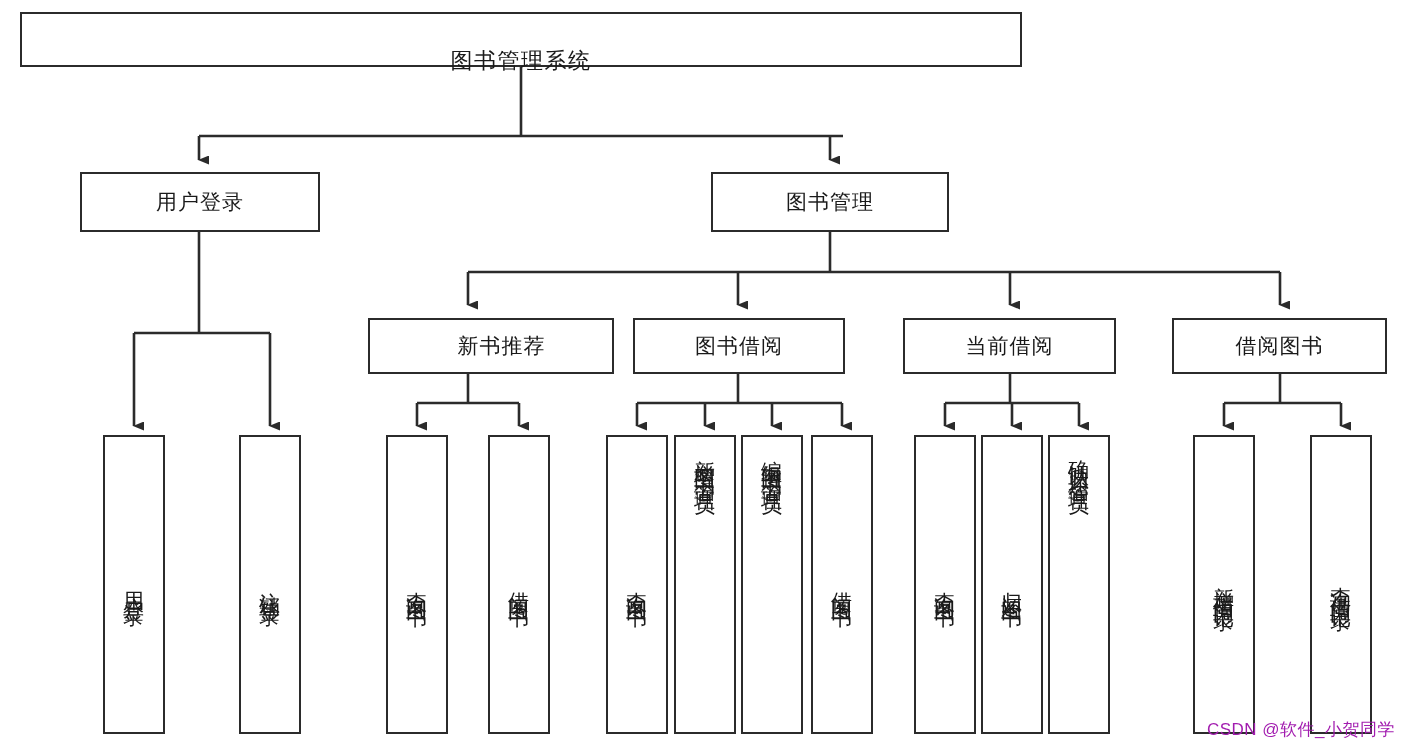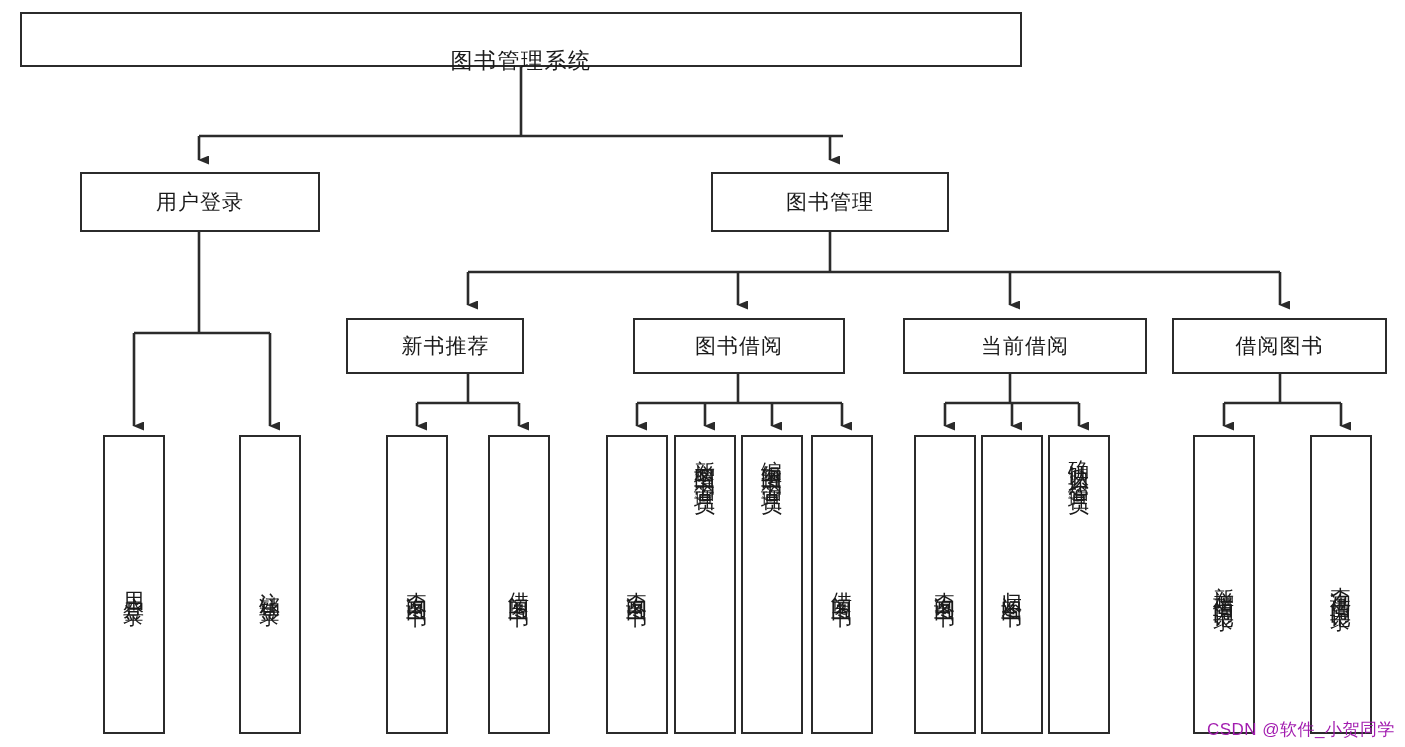--- a/index.html
+++ b/index.html
@@ -142,29 +142,29 @@
   </div>
 
   <div class="node horiz" style="left:80px; top:172px; width:240px; height:60px;">
     <span class="node-label">用户登录</span>
   </div>
 
   <div class="node horiz" style="left:711px; top:172px; width:238px; height:60px;">
     <span class="node-label">图书管理</span>
   </div>
 
-  <div class="node horiz" style="left:346px; top:318px; width:178px; height:56px;padding-left:21px;">
+  <div class="node horiz" style="left:368px; top:318px; width:246px; height:56px;padding-left:21px;">
     <span class="node-label">新书推荐</span>
   </div>
 
   <div class="node horiz" style="left:633px; top:318px; width:212px; height:56px;">
     <span class="node-label">图书借阅</span>
   </div>
 
-  <div class="node horiz" style="left:903px; top:318px; width:244px; height:56px;">
+  <div class="node horiz" style="left:903px; top:318px; width:213px; height:56px;">
     <span class="node-label">当前借阅</span>
   </div>
 
   <div class="node horiz" style="left:1172px; top:318px; width:215px; height:56px;">
     <span class="node-label">借阅图书</span>
   </div>
 
   <div class="node vert centered" style="left:103px; top:435px; width:62px; height:299px;">
     <span class="node-label">用户登录</span>
   </div>

